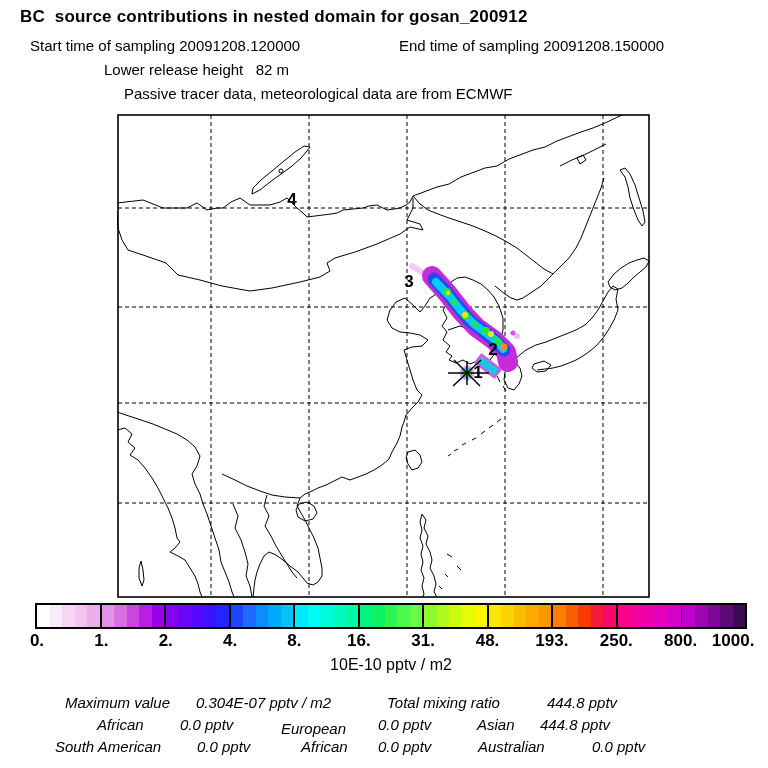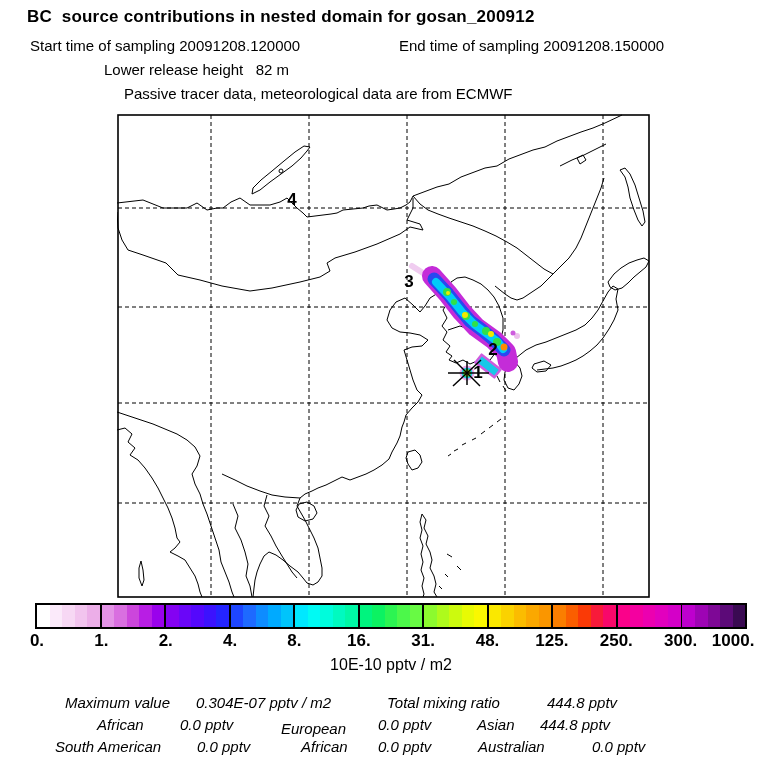--- a/index.html
+++ b/index.html
@@ -20,21 +20,21 @@
   .cb-tick:last-child{transform:translateX(-78%);}
   .cb-unit{position:absolute;left:37px;top:656px;width:708px;text-align:center;
            font-size:16px;}
   svg text{font-family:"Liberation Sans", sans-serif;}
 </style>
 </head>
 <body>
 
 <div class="canvas">
 
-  <span class="abs t-title" style="left:27px;top:7px">BC  source contributions in nested domain for gosan_200912</span>
+  <span class="abs t-title" style="left:20px;top:7px">BC  source contributions in nested domain for gosan_200912</span>
   <span class="abs t-head" style="left:30px;top:37px">Start time of sampling 20091208.120000</span>
   <span class="abs t-head" style="left:399px;top:37px">End time of sampling 20091208.150000</span>
   <span class="abs t-head" style="left:104px;top:61px">Lower release height   82 m</span>
   <span class="abs t-head" style="left:124px;top:85px">Passive tracer data, meteorological data are from ECMWF</span>
 
   <svg style="position:absolute;left:117px;top:114px" width="533" height="484" viewBox="0 0 533 484">
 
     <g stroke="#000" stroke-width="1" stroke-dasharray="4,3">
       <line x1="94" y1="1" x2="94" y2="483"></line>
       <line x1="192" y1="1" x2="192" y2="483"></line>
@@ -228,23 +228,23 @@
     </div>
   <div class="cb-ticks">
       <span class="cb-tick" style="left: 37px;">0.</span>
       <span class="cb-tick" style="left: 101.364px;">1.</span>
       <span class="cb-tick" style="left: 165.727px;">2.</span>
       <span class="cb-tick" style="left: 230.091px;">4.</span>
       <span class="cb-tick" style="left: 294.455px;">8.</span>
       <span class="cb-tick" style="left: 358.818px;">16.</span>
       <span class="cb-tick" style="left: 423.182px;">31.</span>
       <span class="cb-tick" style="left: 487.545px;">48.</span>
-      <span class="cb-tick" style="left: 551.909px;">125.</span>
+      <span class="cb-tick" style="left: 551.909px;">193.</span>
       <span class="cb-tick" style="left: 616.273px;">250.</span>
-      <span class="cb-tick" style="left: 680.636px;">300.</span>
+      <span class="cb-tick" style="left: 680.636px;">800.</span>
       <span class="cb-tick" style="left: 745px;">1000.</span>
     </div>
   <div class="cb-unit">10E-10 pptv / m2</div>
 
   <span class="abs t-stat" style="left:65px;top:694px">Maximum value</span>
   <span class="abs t-stat" style="left:196px;top:694px">0.304E-07 pptv / m2</span>
   <span class="abs t-stat" style="left:387px;top:694px">Total mixing ratio</span>
   <span class="abs t-stat" style="left:547px;top:694px">444.8 pptv</span>
 
   <span class="abs t-stat" style="left:97px;top:716px">African</span>

